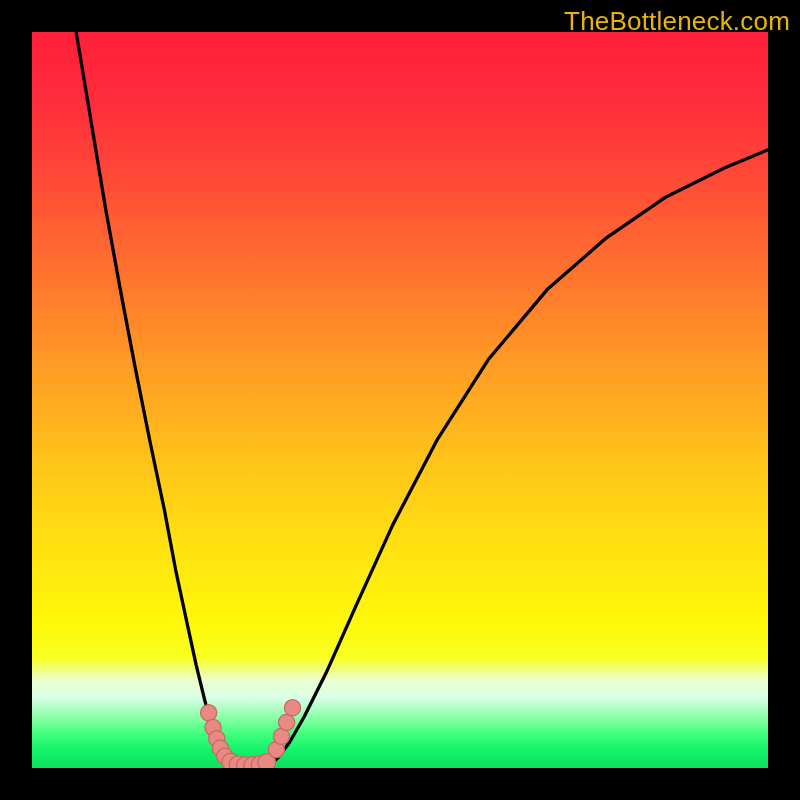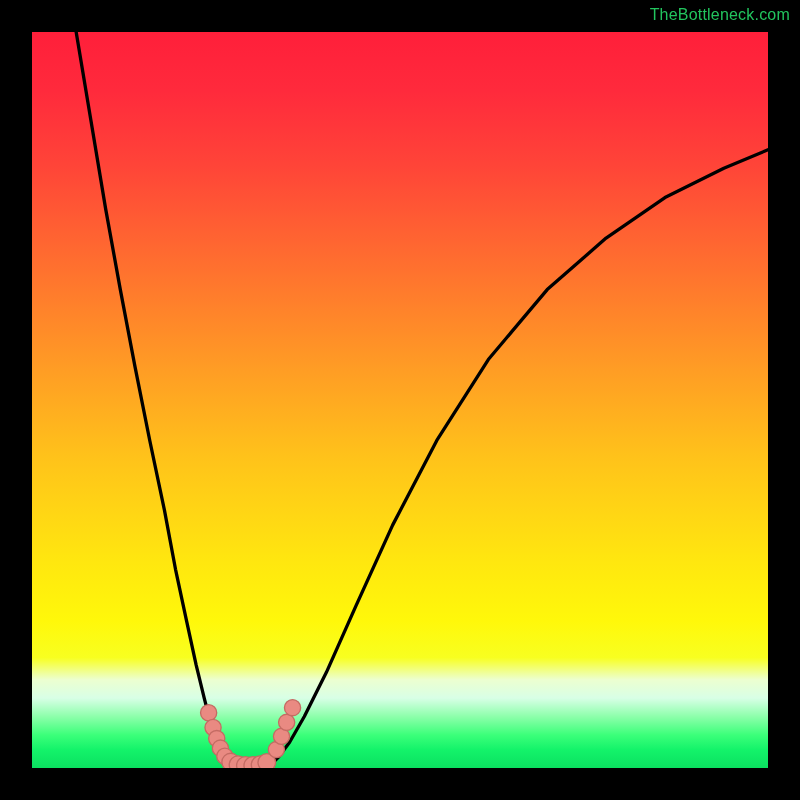--- a/index.html
+++ b/index.html
@@ -30,22 +30,22 @@
     inset: 0;
   }
   .curves {
     position: absolute;
     inset: 0;
   }
   .watermark {
     position: absolute;
     top: 6px;
     right: 10px;
-    color: #22c55e;
-    font-size: 16px;
+    color: #eab308;
+    font-size: 26px;
     font-weight: 500;
     letter-spacing: 0.2px;
     user-select: none;
   }
 </style>
 </head>
 <body>
 
 <div class="stage">
 

